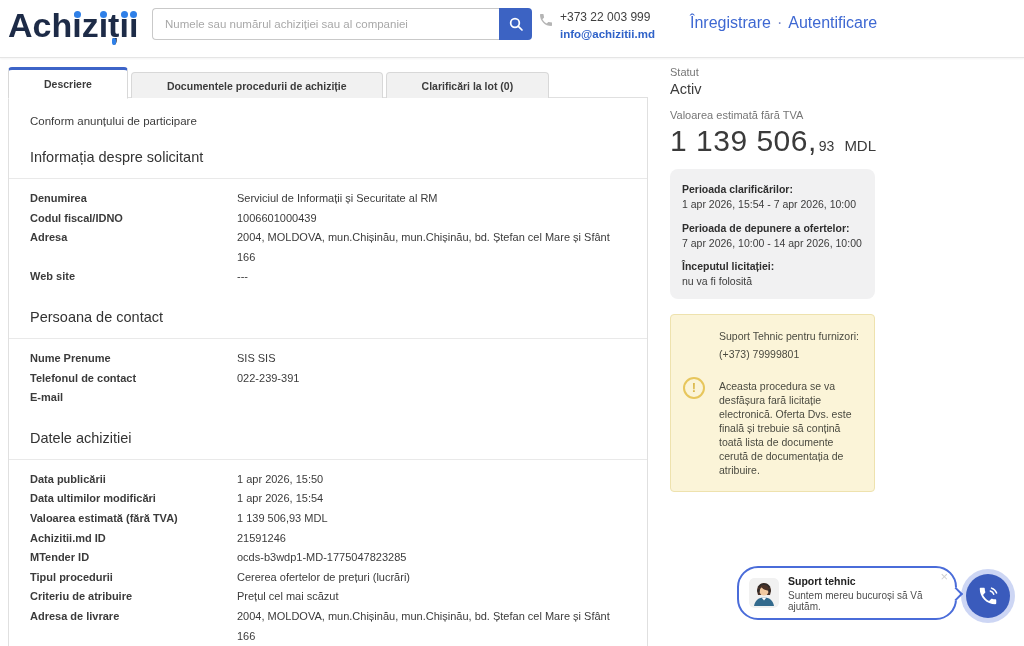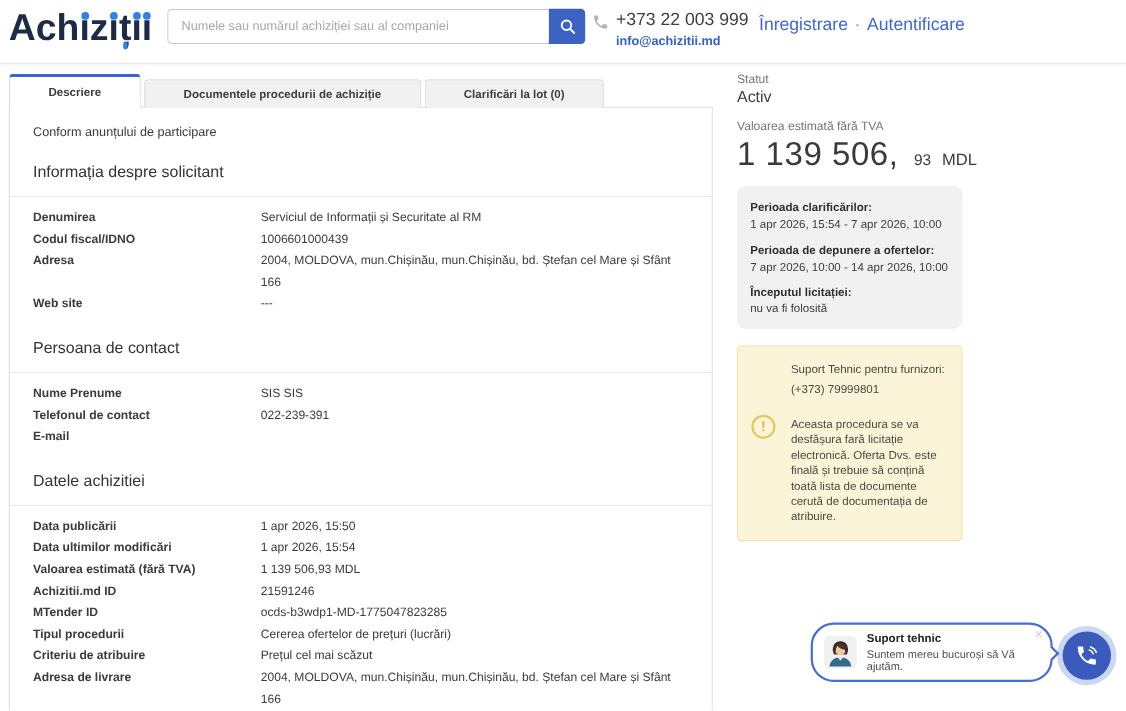--- a/index.html
+++ b/index.html
@@ -18,21 +18,21 @@
   .search-box { position:absolute; left:152px; top:8px; display:flex; }
   .search-input { width:347px; height:32px; border:1px solid #c9c9c9; border-right:none;
     border-radius:4px 0 0 4px; padding:0 12px; font-size:11.5px; color:#333;
     font-family:"Liberation Sans", sans-serif; outline:none; }
   .search-input::placeholder { color:#a8a8a8; }
   .search-btn { width:33px; height:32px; background:#3c63c3; border:none; border-radius:0 4px 4px 0;
     display:flex; align-items:center; justify-content:center; cursor:pointer; }
   .contact { position:absolute; left:538px; top:10px; display:flex; }
   .phone-ico { width:16px; height:16px; margin-top:2px; }
   .contact-text { margin-left:6px; }
-  .contact-phone { font-size:16px; color:#3f3f3f; }
+  .contact-phone { font-size:12px; color:#3f3f3f; }
   .contact-email { font-size:11.5px; font-weight:bold; color:#2f62c8; margin-top:4px; }
   .auth { position:absolute; left:690px; top:14px; font-size:16px; color:#3e68d2; }
   .auth a { color:#3e68d2; text-decoration:none; cursor:pointer; }
   .auth .dotsep { color:#7a8bc9; margin:0 6px; }
   
   .tabs { position:absolute; left:8px; top:66px; height:32px; display:flex; align-items:flex-end; z-index:4; }
   .tab { height:26px; background:#f1f1f1; border:1px solid #d8d8d8; border-bottom:none;
     border-radius:4px 4px 0 0; font-size:10.5px; font-weight:bold; color:#3c3c3c;
     display:flex; align-items:center; padding:0 35px; margin-right:3px; cursor:pointer; white-space:nowrap; }
   .tab.active { height:32px; background:#fff; border-top:3px solid #3d64c8; border-bottom:1px solid #fff;
@@ -47,21 +47,21 @@
   .frow .lbl { width:207px; flex:none; font-weight:bold; color:#3b3b3b; }
   .frow .val { flex:1; color:#3b3b3b; }
   .link { color:#4270cf; text-decoration:none; cursor:pointer; }
   
   .sidebar { position:absolute; left:670px; top:66px; width:340px; }
   .small-label { font-size:11px; color:#767676; }
   .status-value { font-size:14.5px; color:#3c3c3c; margin-top:3px; }
   .value-label { margin-top:12px; }
   .amount-row { display:flex; align-items:baseline; margin-top:3px; color:#3a3a3a; }
   .amount-main { font-size:30px; letter-spacing:.5px; }
-  .amount-frac { font-size:14px; margin-left:14px; }
+  .amount-frac { font-size:14px; margin-left:2px; }
   .amount-cur { font-size:15px; margin-left:10px; }
   .periods { margin-top:11px; width:205px; background:#f1f1f2; border-radius:8px; padding:13px 10px 10px 12px; }
   .period { margin-bottom:9px; }
   .period:last-child { margin-bottom:0; }
   .period .plbl { font-size:10.5px; font-weight:bold; color:#2e2e2e; line-height:14px; white-space:nowrap; }
   .period .pval { font-size:10.5px; color:#3c3c3c; line-height:13.5px; margin-top:2px; }
   .support { position:relative; margin-top:15px; width:205px; background:#fbf4d8;
     border:1px solid #eee2ae; border-radius:4px; padding:14px 10px 14px 48px; }
   .support .s-line1 { font-size:10.5px; color:#4a4a40; line-height:15px; }
   .support .s-line2 { font-size:10.5px; color:#4a4a40; line-height:15px; margin-top:3px; }

